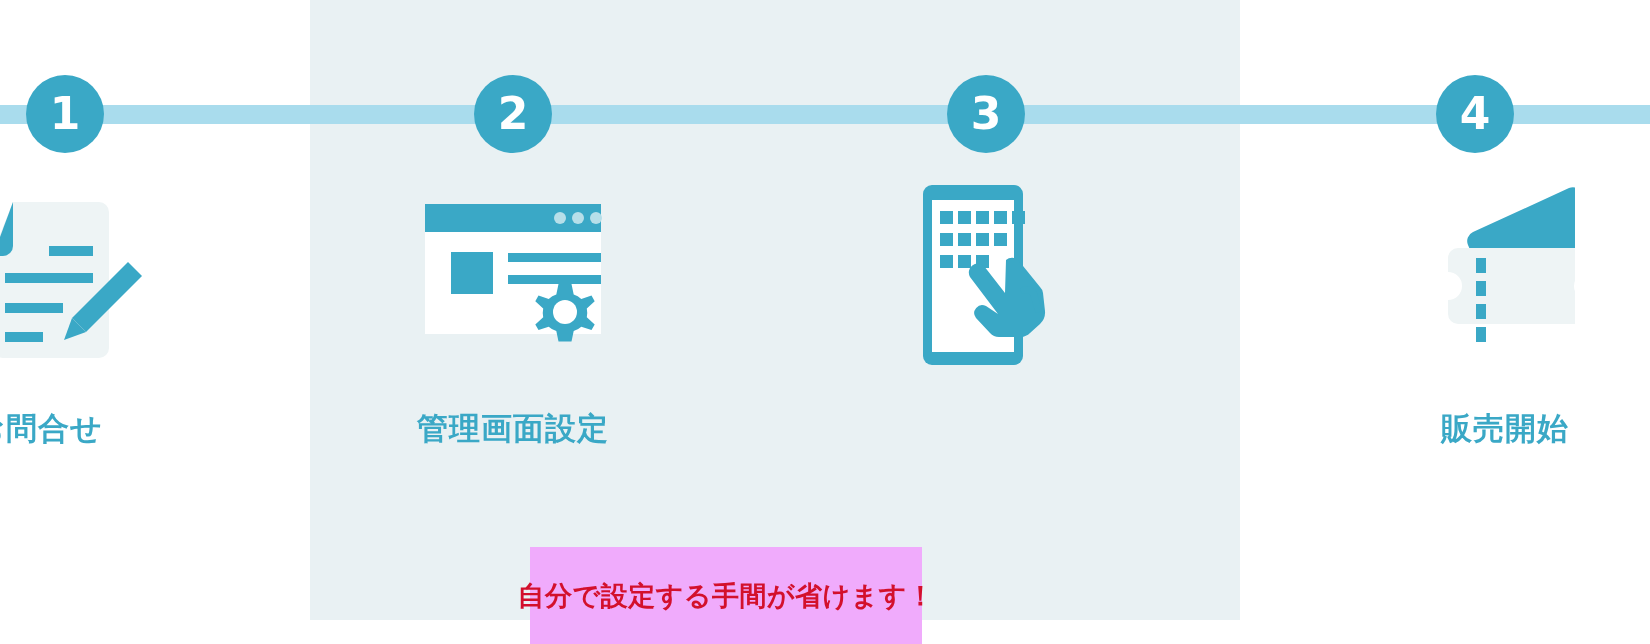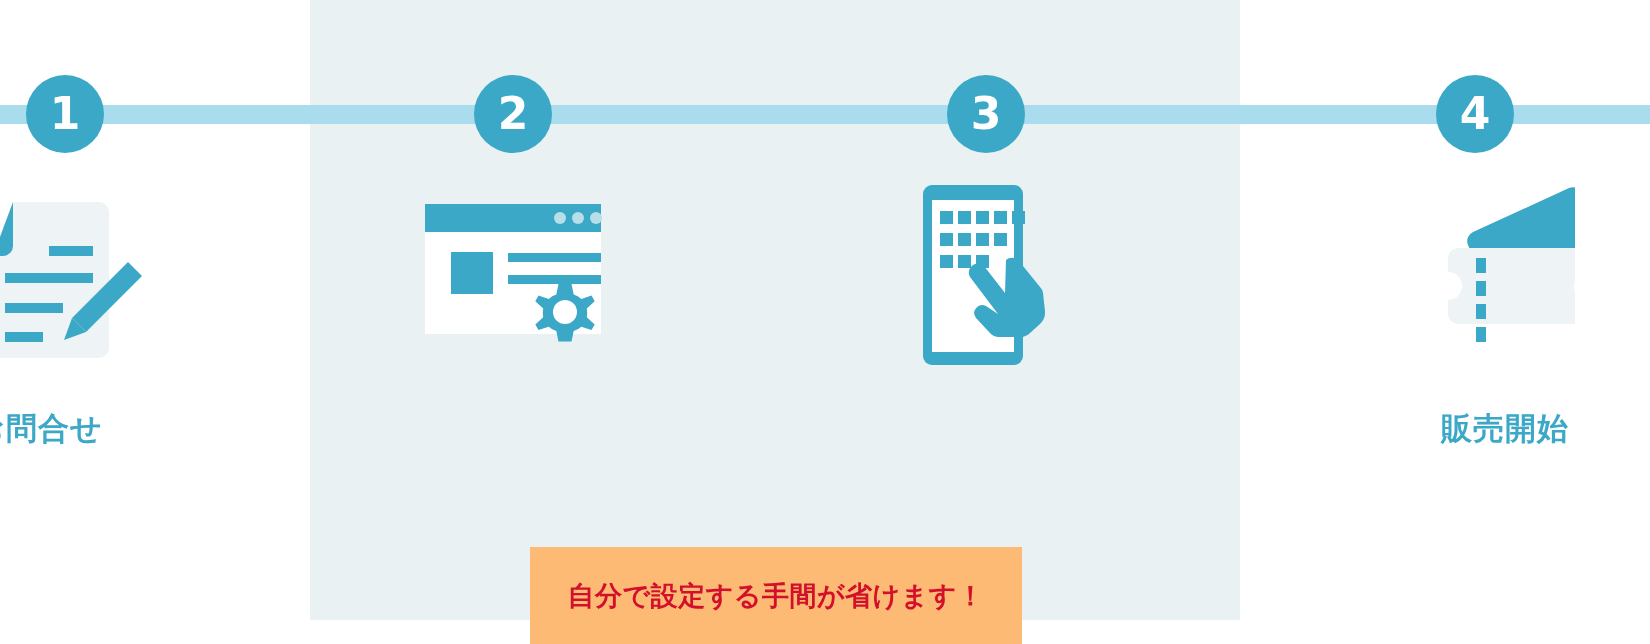--- a/index.html
+++ b/index.html
@@ -100,23 +100,23 @@
 
   
   .step-1 .step-label { left: 138px; transform: translateX(-50%); }
   .step-4 .step-label { left: 195px; transform: translateX(-50%); }
 
   
   .note-banner {
     position: absolute;
     left: 530px;
     top: 547px;
-    width: 492px;
+    width: 392px;
     height: 97px;
-    background: #fdba74;
+    background: #f0abfc;
     display: flex;
     align-items: center;
     justify-content: center;
   }
   .note-banner-text {
     font-size: 27px;
     font-weight: bold;
     color: #d3102c;
     letter-spacing: 0.5px;
     white-space: nowrap;
@@ -159,20 +159,21 @@
           <circle cx="147" cy="38" r="6" fill="#b6dfe9"></circle>
           <circle cx="165" cy="38" r="6" fill="#b6dfe9"></circle>
           <circle cx="183" cy="38" r="6" fill="#b6dfe9"></circle>
           <rect x="38" y="72" width="42" height="42" fill="#3aa8c6"></rect>
           <rect x="95" y="73" width="93" height="9" fill="#3aa8c6"></rect>
           <rect x="95" y="95" width="93" height="9" fill="#3aa8c6"></rect>
           <path d="M152 104 l6.5 0 2.2 10.5 a22 22 0 0 1 7.6 4.4 l10.2 -3.3 3.2 5.6 -7.9 7.2 a22 22 0 0 1 0 8.8 l7.9 7.2 -3.2 5.6 -10.2 -3.3 a22 22 0 0 1 -7.6 4.4 l-2.2 10.5 -6.5 0 -6.5 0 -2.2 -10.5 a22 22 0 0 1 -7.6 -4.4 l-10.2 3.3 -3.2 -5.6 7.9 -7.2 a22 22 0 0 1 0 -8.8 l-7.9 -7.2 3.2 -5.6 10.2 3.3 a22 22 0 0 1 7.6 -4.4 l2.2 -10.5 z" fill="#3aa8c6"></path>
           <circle cx="152" cy="132" r="12" fill="#ffffff"></circle>
         </svg>
       </div>
+      <div class="step-label">管理画面設定</div>
     </div>
 
     <div class="step step-3">
       <div class="step-badge">3</div>
       <div class="step-icon">
         <svg width="200" height="190" viewBox="0 0 200 190">
           <rect x="37" y="5" width="100" height="180" rx="9" fill="#3aa8c6"></rect>
           <rect x="46" y="20" width="82" height="152" fill="#ffffff"></rect>
           <rect x="54" y="31" width="13" height="13" fill="#3aa8c6"></rect>
           <rect x="72" y="31" width="13" height="13" fill="#3aa8c6"></rect>

